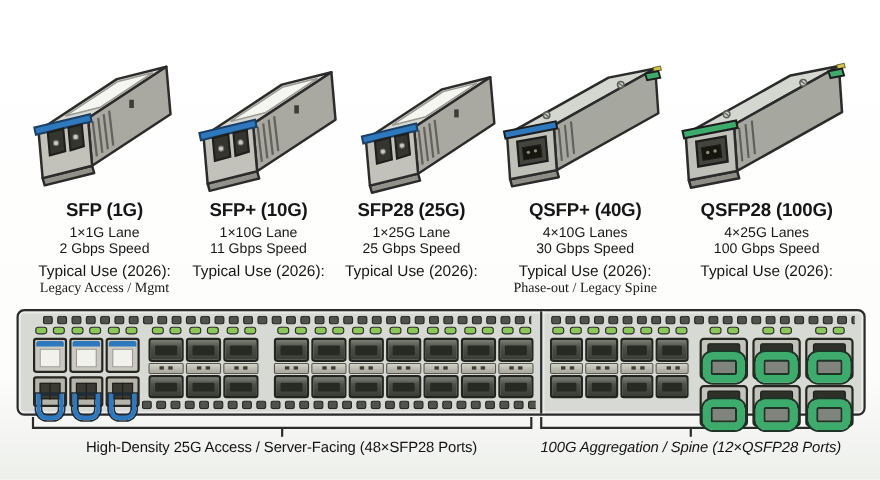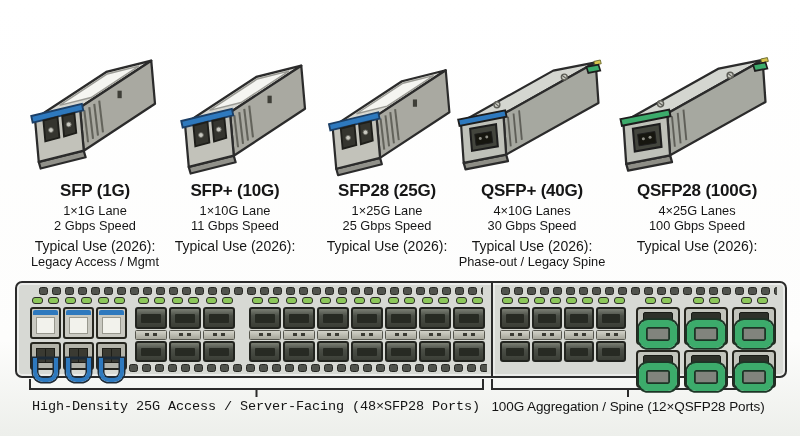--- a/index.html
+++ b/index.html
@@ -10,21 +10,21 @@
     -webkit-font-smoothing:antialiased;
   }
   .hidden-defs { position:absolute; width:0; height:0; overflow:hidden; }
 
   
   .mod-ill { position:absolute; }
   .mod-text { position:absolute; top:183px; text-align:center; line-height:15px; }
   .mod-title { font-size:17px; font-weight:bold; letter-spacing:-0.2px; margin-bottom:5px; }
   .mod-line { font-size:12.8px; }
   .mod-uselabel { font-size:14px; margin-top:6px; }
-  .mod-use { font-size:12.8px; }
+  .mod-use { font-size:12.8px;font-family:Liberation Serif, serif; }
 
   
   .panel {
     position:absolute; left:15px; top:281px; width:768px; height:93px;
     background:#d7d9d4; border:2.5px solid #2b2b2b; border-radius:7px;
     box-shadow:inset 0 0 0 2px rgba(255,255,255,.5); z-index:2;
   }
   .psec { position:absolute; top:0; height:100%; box-sizing:border-box; }
   .psec.left { left:0; width:474px; }
   .psec.right { left:474px; right:0; border-left:2px solid #2b2b2b;
@@ -80,22 +80,22 @@
   .qtab { position:absolute; left:3px; right:3px; top:13px; height:28px;
     border:7px solid var(--green,#3cab6b); border-radius:9px;
     box-shadow:0 0 0 1.8px #1c3526, inset 0 0 0 1.8px #1c3526;
     background:rgba(10,14,10,.35); box-sizing:border-box; }
 
   
   .brackets { position:absolute; left:0; top:0; width:800px; height:436px;
     pointer-events:none; z-index:1; }
   .bracket-label { position:absolute; top:399px; text-align:center; font-size:13.5px;
     color:#131313; letter-spacing:-0.1px; }
-  .bracket-label.left { left:26px; width:460px;font-family:Liberation Mono, monospace; }
-  .bracket-label.right { left:468px; width:320px; }
+  .bracket-label.left { left:26px; width:460px; }
+  .bracket-label.right { left:468px; width:320px;font-style:italic; }
 </style>
 </head>
 <body>
 
 <svg class="hidden-defs" aria-hidden="true">
   <defs>
     <symbol id="sym-sfp" viewBox="0 0 160 150">
       <g stroke="#2b2b2b" stroke-width="2.4" stroke-linejoin="round">
         <polygon points="16,94 64,82 140,32 92,44" fill="#d8d8d2"></polygon>
         <polygon points="64,82 140,32 144,78 68,128" fill="#a9a9a1"></polygon>
@@ -168,21 +168,21 @@
   <div class="mod-line">2 Gbps Speed</div>
   <div class="mod-uselabel">Typical Use (2026):</div>
   <div class="mod-use">Legacy Access / Mgmt</div>
 </div>
 <div class="mod-text" style="left:150px;width:170px">
   <div class="mod-title">SFP+ (10G)</div>
   <div class="mod-line">1×10G Lane</div>
   <div class="mod-line">11 Gbps Speed</div>
   <div class="mod-uselabel">Typical Use (2026):</div>
 </div>
-<div class="mod-text" style="left:297px;width:180px">
+<div class="mod-text" style="left:284px;width:180px">
   <div class="mod-title">SFP28 (25G)</div>
   <div class="mod-line">1×25G Lane</div>
   <div class="mod-line">25 Gbps Speed</div>
   <div class="mod-uselabel">Typical Use (2026):</div>
 </div>
 <div class="mod-text" style="left:442px;width:180px">
   <div class="mod-title">QSFP+ (40G)</div>
   <div class="mod-line">4×10G Lanes</div>
   <div class="mod-line">30 Gbps Speed</div>
   <div class="mod-uselabel">Typical Use (2026):</div>

